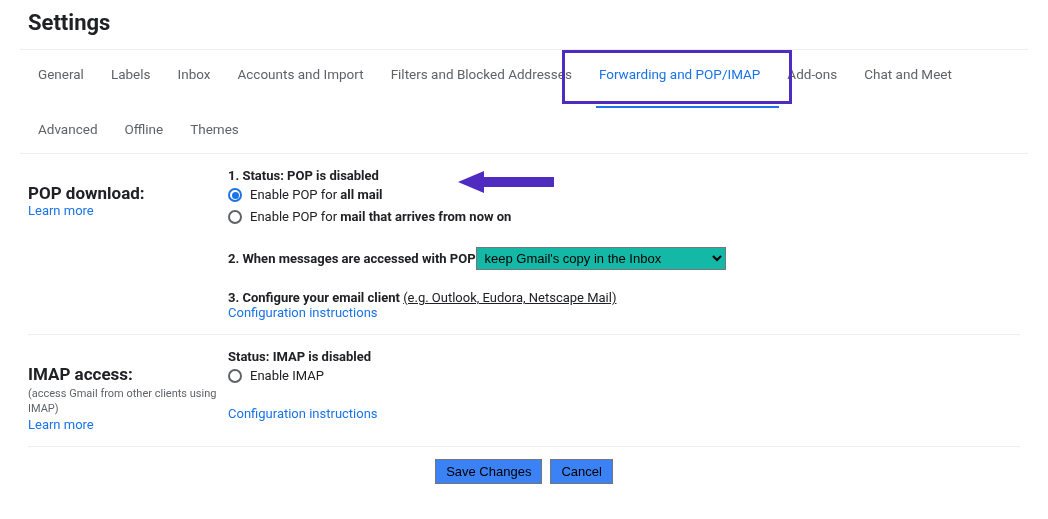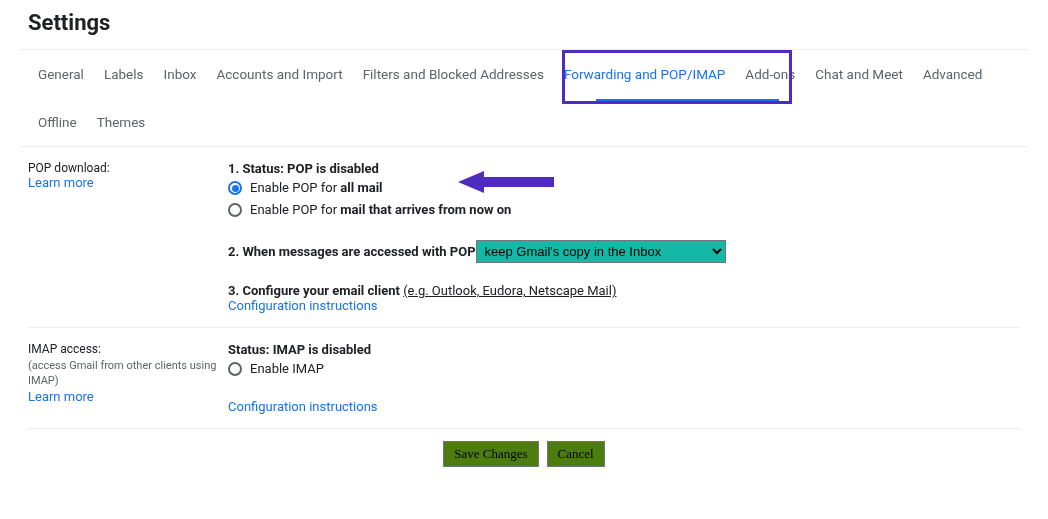--- a/index.html
+++ b/index.html
@@ -18,21 +18,21 @@
       font-weight: 700;
       padding: 10px 8px 14px 8px;
       color: #202124;
     }
     .tabs-row {
       border-top: 1px solid #eee;
       border-bottom: 1px solid #eee;
       padding: 0 8px;
       display: flex;
       flex-wrap: wrap;
-      gap: 0;
+      gap: 7px;
       position: relative;
     }
     .tab {
       padding: 16px 10px;
       color: #5f6368;
       font-size: 13.5px;
       cursor: pointer;
       white-space: nowrap;
     }
     .tab.active { color: #1a73e8; }
@@ -64,21 +64,21 @@
       display: flex;
       padding: 14px 0;
       border-bottom: 1px solid #eee;
       font-size: 13px;
     }
     .section:last-of-type { border-bottom: 1px solid #eee; }
     .section-left {
       width: 200px;
       flex-shrink: 0;
     }
-    .section-title { font-weight: 400; font-size: 12px; }
+    .section-title { font-weight: 700; font-size: 17px; margin-top: 15px; }
     .section-subtitle { font-size: 11px; color: #5f6368; margin-top: 2px; line-height: 1.4; }
     .link { color: #1a73e8; font-size: 13px; cursor: pointer; }
     .section-right { flex: 1; }
     .row { display: flex; align-items: center; margin: 2px 0; line-height: 20px; }
     .radio {
       width: 14px; height: 14px;
       border: 2px solid #5f6368;
       border-radius: 50%;
       margin-right: 8px;
       flex-shrink: 0;
@@ -108,22 +108,22 @@
     .button-row {
       display: flex;
       justify-content: center;
       gap: 8px;
       padding: 12px 0;
     }
     .btn {
       font-size: 13px;
       padding: 4px 10px;
       border: 1px solid #767676;
-      background: #4d7c0f;
-      font-family: Liberation Serif, serif;
+      background: #3b82f6;
+      font-family: Liberation Sans, sans-serif;
       cursor: pointer;
     }
     .normal-wt { font-weight: 400; text-decoration: underline; }
     .label-line { font-size: 13px; }
   </style>
 </head>
 <body>
 
 <div class="settings-container">
   <div class="page-title">Settings</div>

